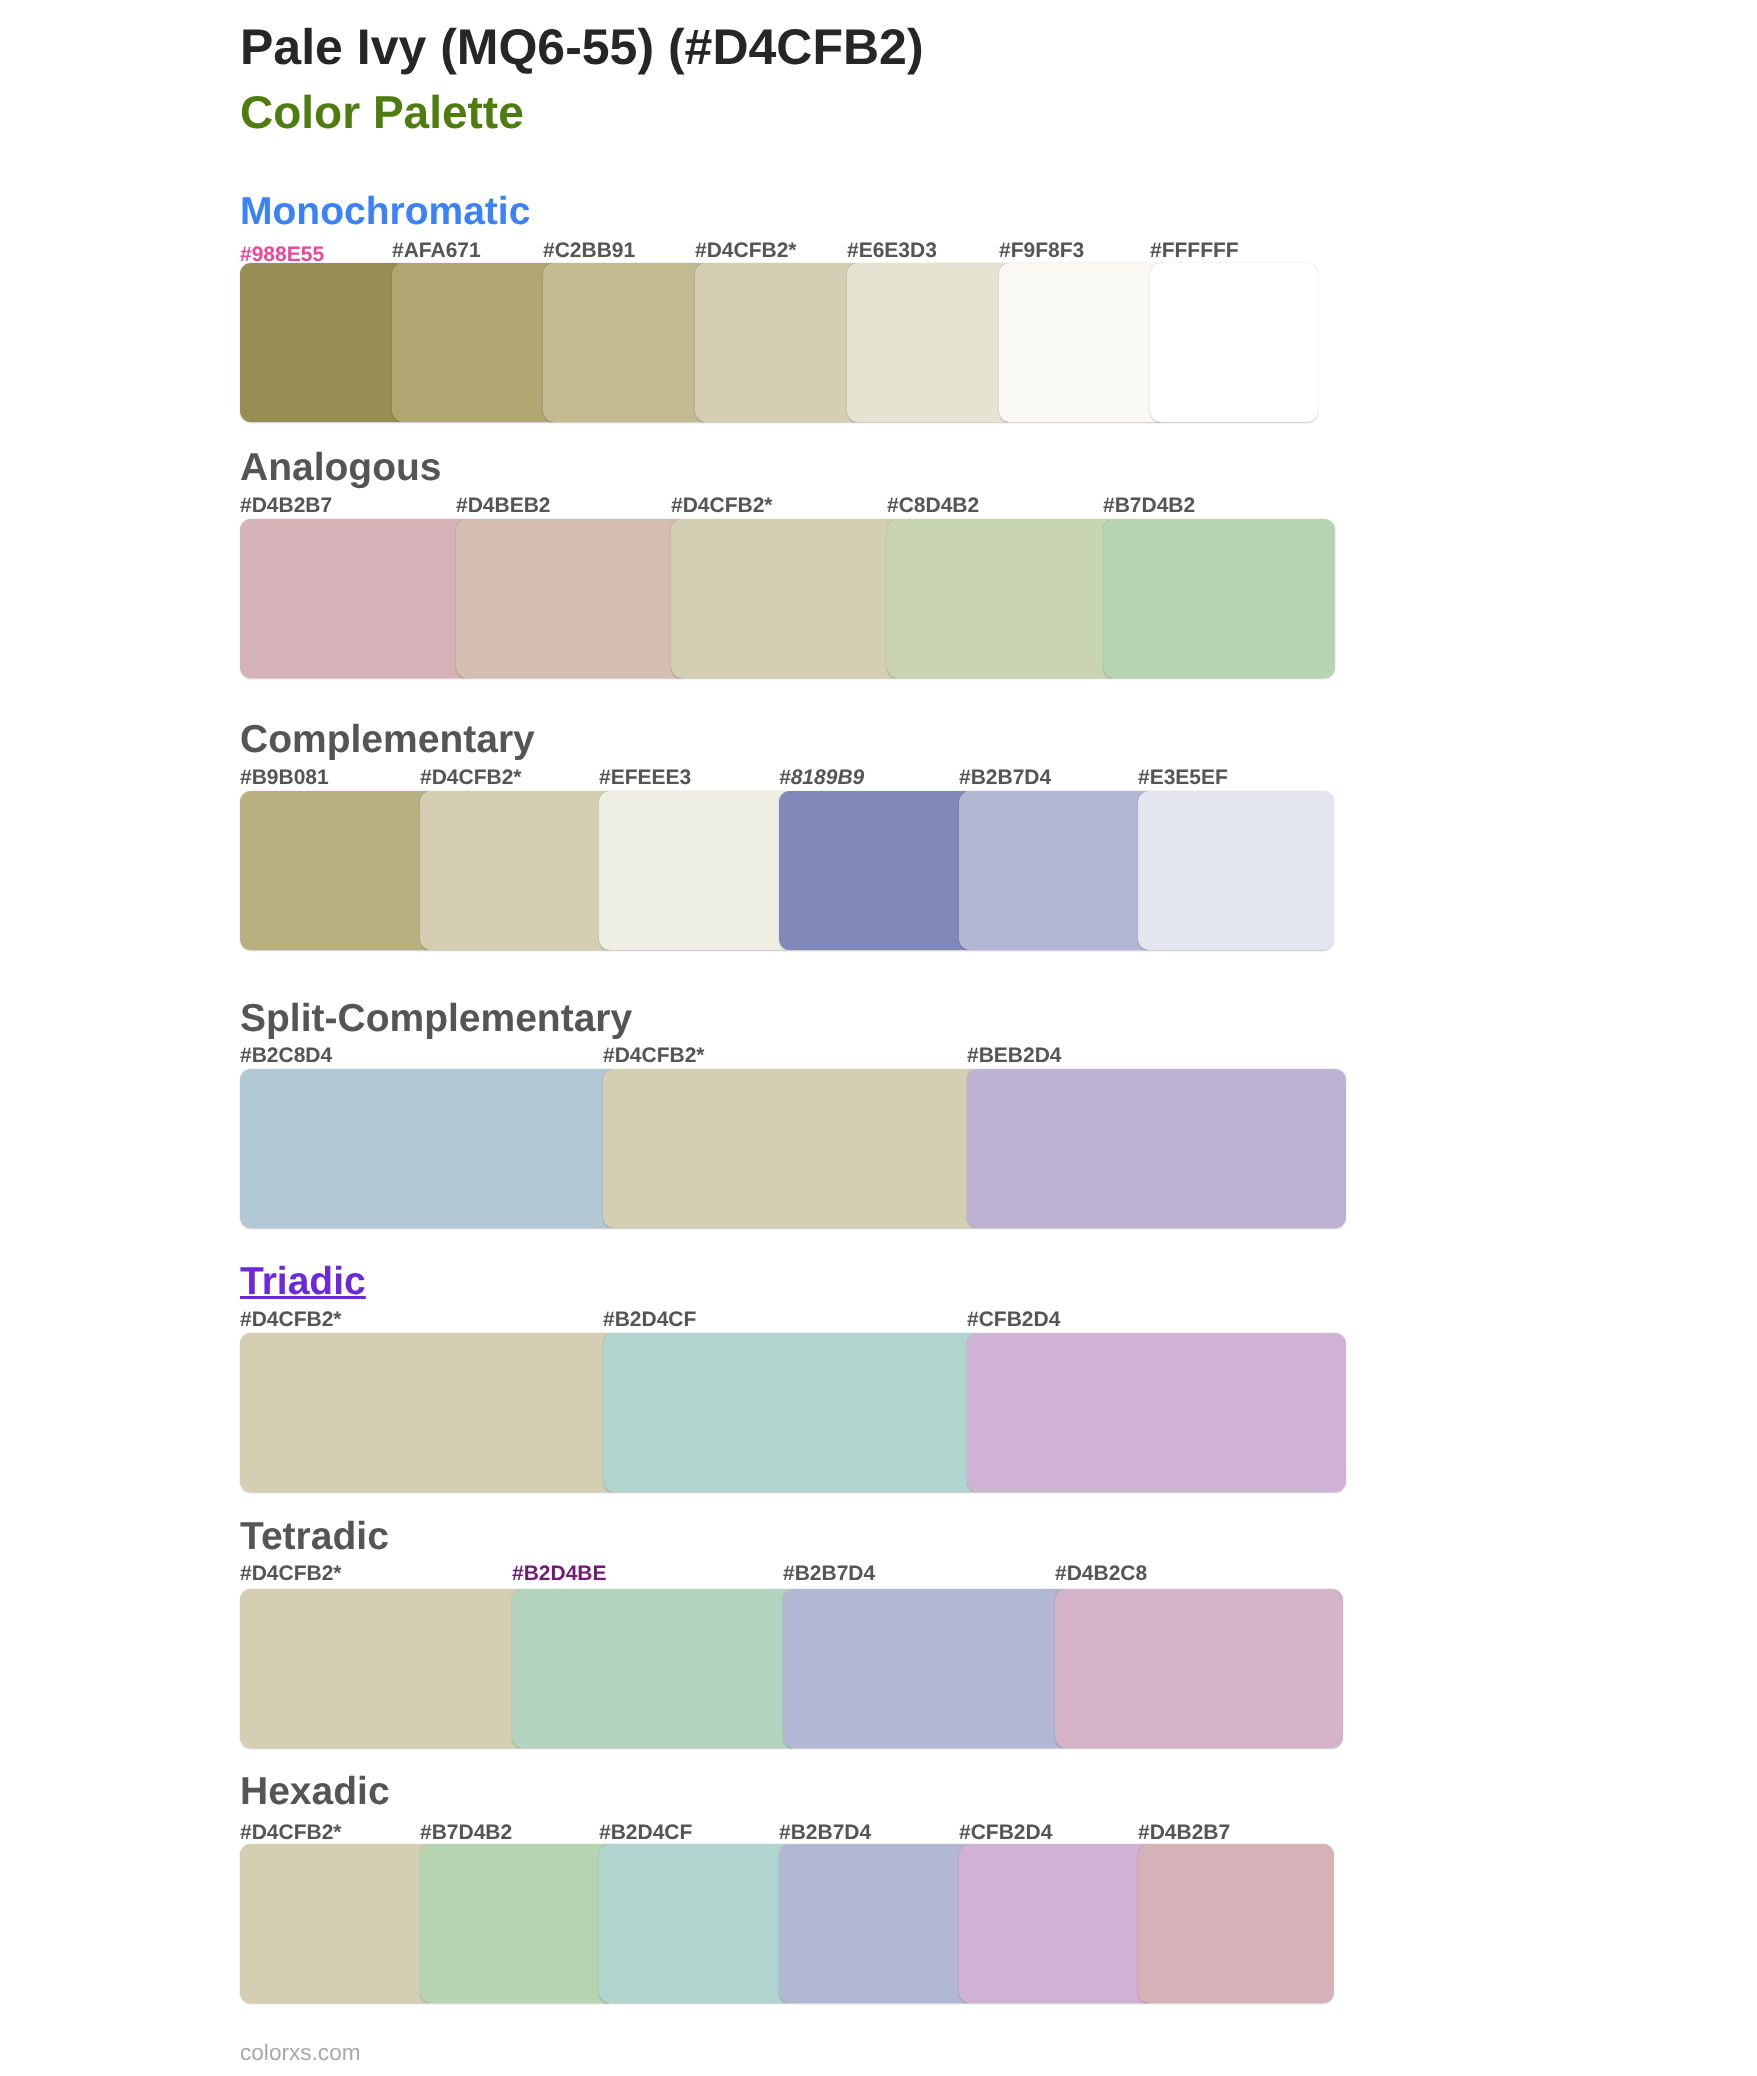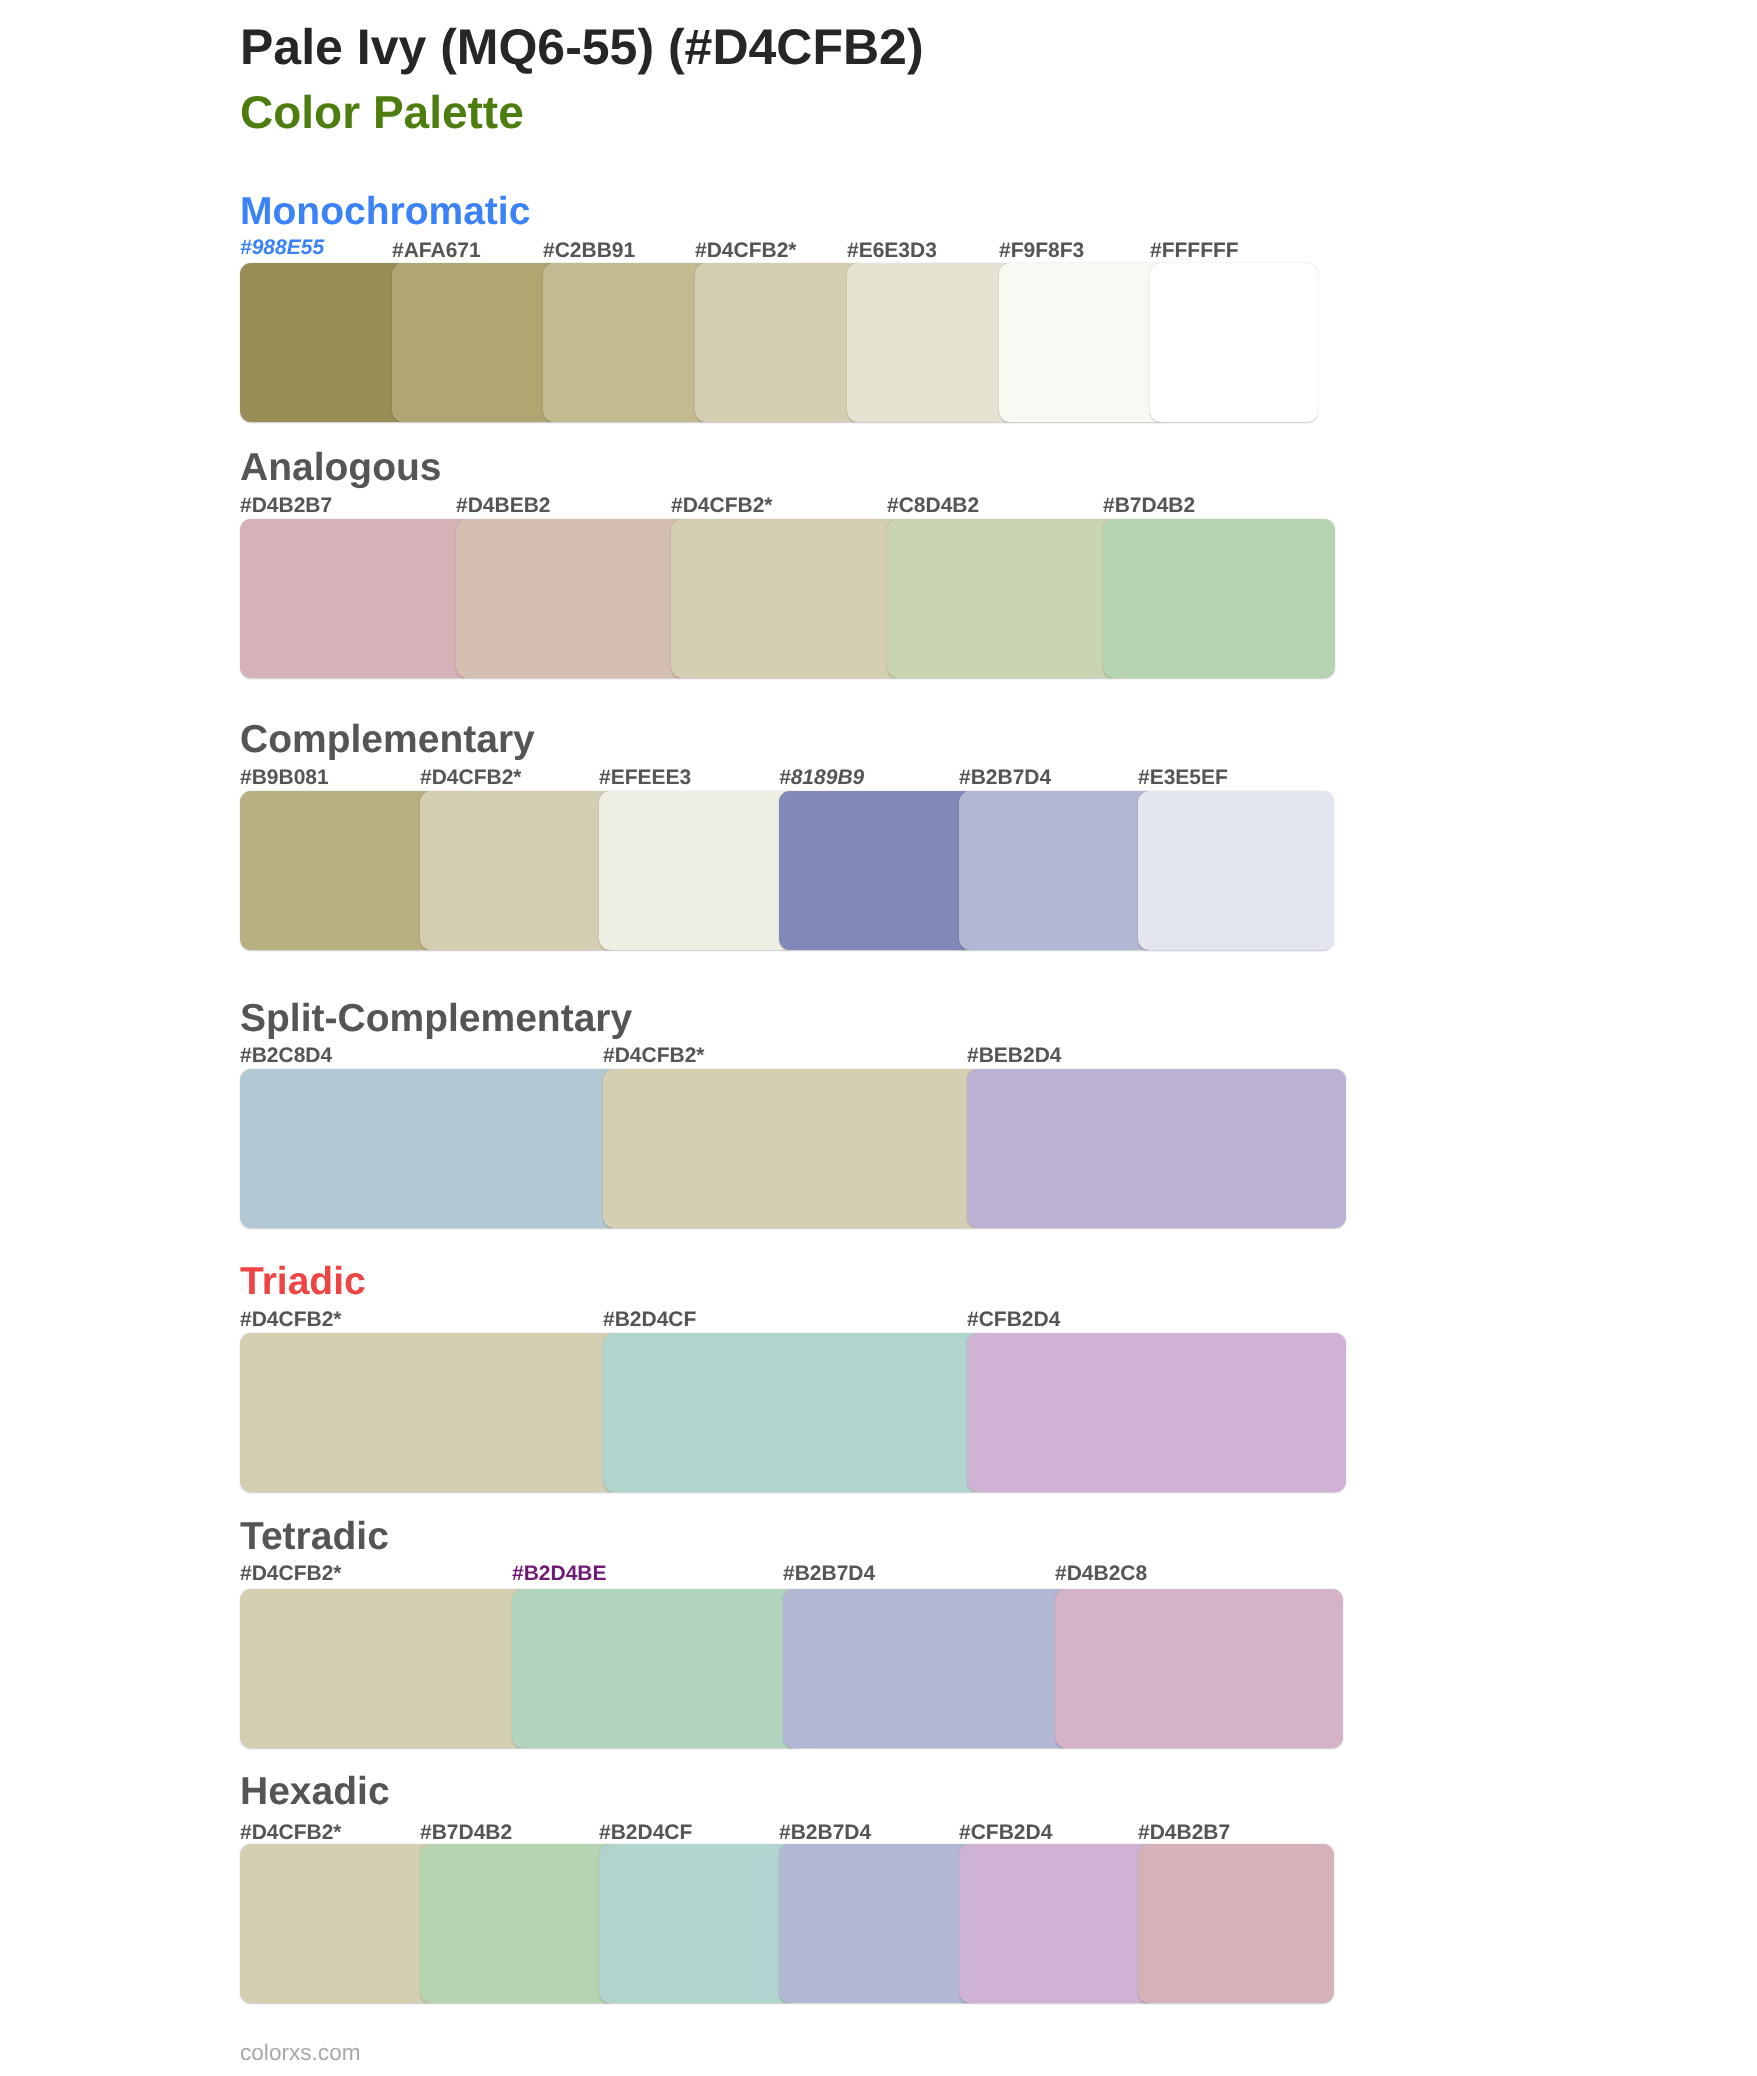--- a/index.html
+++ b/index.html
@@ -49,21 +49,21 @@
 </head>
 <body style="background: rgb(255, 255, 255);">
 
 <div class="page" id="page" style="background: rgb(255, 255, 255);">
   <div class="title" id="pg-title" style="top: 22.4px; color: rgb(38, 38, 38);">Pale Ivy (MQ6-55) (#D4CFB2)</div>
   <div class="subtitle" id="pg-subtitle" style="top: 89px; color: #4d7c0f;">Color Palette</div>
   <div id="sections">
       <div class="section">
         <div class="sec-title" style="top: 192px; color: #3b82f6; text-align: center;">Monochromatic</div>
         <div class="sw" style="left: 0px; top: 263px; width: 168px; height: 159px; border-radius: 11.2px; background: rgb(152, 142, 85); z-index: 1;"></div>
-        <div class="label" style="left: 0px; top: 237px; color: #3b82f6; z-index: 50; font-style: italic;">#988E55</div>
+        <div class="label" style="left: 0px; top: 244px; color: #ec4899; z-index: 50;">#988E55</div>
         <div class="sw" style="left: 152px; top: 263px; width: 168px; height: 159px; border-radius: 11.2px; background: rgb(175, 166, 113); z-index: 2;"></div>
         <div class="label" style="left: 152px; top: 240px; color: rgb(85, 85, 85); z-index: 50;">#AFA671</div>
         <div class="sw" style="left: 303px; top: 263px; width: 168px; height: 159px; border-radius: 11.2px; background: rgb(194, 187, 145); z-index: 3;"></div>
         <div class="label" style="left: 303px; top: 240px; color: rgb(85, 85, 85); z-index: 50;">#C2BB91</div>
         <div class="sw" style="left: 455px; top: 263px; width: 168px; height: 159px; border-radius: 11.2px; background: rgb(212, 207, 178); z-index: 4;"></div>
         <div class="label" style="left: 455px; top: 240px; color: rgb(85, 85, 85); z-index: 50;">#D4CFB2*</div>
         <div class="sw" style="left: 607px; top: 263px; width: 168px; height: 159px; border-radius: 11.2px; background: rgb(230, 227, 211); z-index: 5;"></div>
         <div class="label" style="left: 607px; top: 240px; color: rgb(85, 85, 85); z-index: 50;">#E6E3D3</div>
         <div class="sw" style="left: 759px; top: 263px; width: 168px; height: 159px; border-radius: 11.2px; background: rgb(249, 248, 243); z-index: 6;"></div>
         <div class="label" style="left: 759px; top: 240px; color: rgb(85, 85, 85); z-index: 50;">#F9F8F3</div>
@@ -101,21 +101,21 @@
       <div class="section">
         <div class="sec-title" style="top: 999px; color: rgb(85, 85, 85);">Split-Complementary</div>
         <div class="sw" style="left: 0px; top: 1069px; width: 379px; height: 159px; border-radius: 11.2px; background: rgb(178, 200, 212); z-index: 1;"></div>
         <div class="label" style="left: 0px; top: 1045px; color: rgb(85, 85, 85); z-index: 50;">#B2C8D4</div>
         <div class="sw" style="left: 363px; top: 1069px; width: 379px; height: 159px; border-radius: 11.2px; background: rgb(212, 207, 178); z-index: 2;"></div>
         <div class="label" style="left: 363px; top: 1045px; color: rgb(85, 85, 85); z-index: 50;">#D4CFB2*</div>
         <div class="sw" style="left: 727px; top: 1069px; width: 379px; height: 159px; border-radius: 11.2px; background: rgb(190, 178, 212); z-index: 3;"></div>
         <div class="label" style="left: 727px; top: 1045px; color: rgb(85, 85, 85); z-index: 50;">#BEB2D4</div>
       </div>
       <div class="section">
-        <div class="sec-title" style="top: 1262px; color: #ef4444;">Triadic</div>
+        <div class="sec-title" style="top: 1262px; color: #6d28d9; text-decoration: underline;">Triadic</div>
         <div class="sw" style="left: 0px; top: 1333px; width: 379px; height: 159px; border-radius: 11.2px; background: rgb(212, 207, 178); z-index: 1;"></div>
         <div class="label" style="left: 0px; top: 1309px; color: rgb(85, 85, 85); z-index: 50;">#D4CFB2*</div>
         <div class="sw" style="left: 363px; top: 1333px; width: 379px; height: 159px; border-radius: 11.2px; background: rgb(178, 212, 207); z-index: 2;"></div>
         <div class="label" style="left: 363px; top: 1309px; color: rgb(85, 85, 85); z-index: 50;">#B2D4CF</div>
         <div class="sw" style="left: 727px; top: 1333px; width: 379px; height: 159px; border-radius: 11.2px; background: rgb(207, 178, 212); z-index: 3;"></div>
         <div class="label" style="left: 727px; top: 1309px; color: rgb(85, 85, 85); z-index: 50;">#CFB2D4</div>
       </div>
       <div class="section">
         <div class="sec-title" style="top: 1517px; color: rgb(85, 85, 85);">Tetradic</div>
         <div class="sw" style="left: 0px; top: 1589px; width: 288px; height: 159px; border-radius: 11.2px; background: rgb(212, 207, 178); z-index: 1;"></div>

